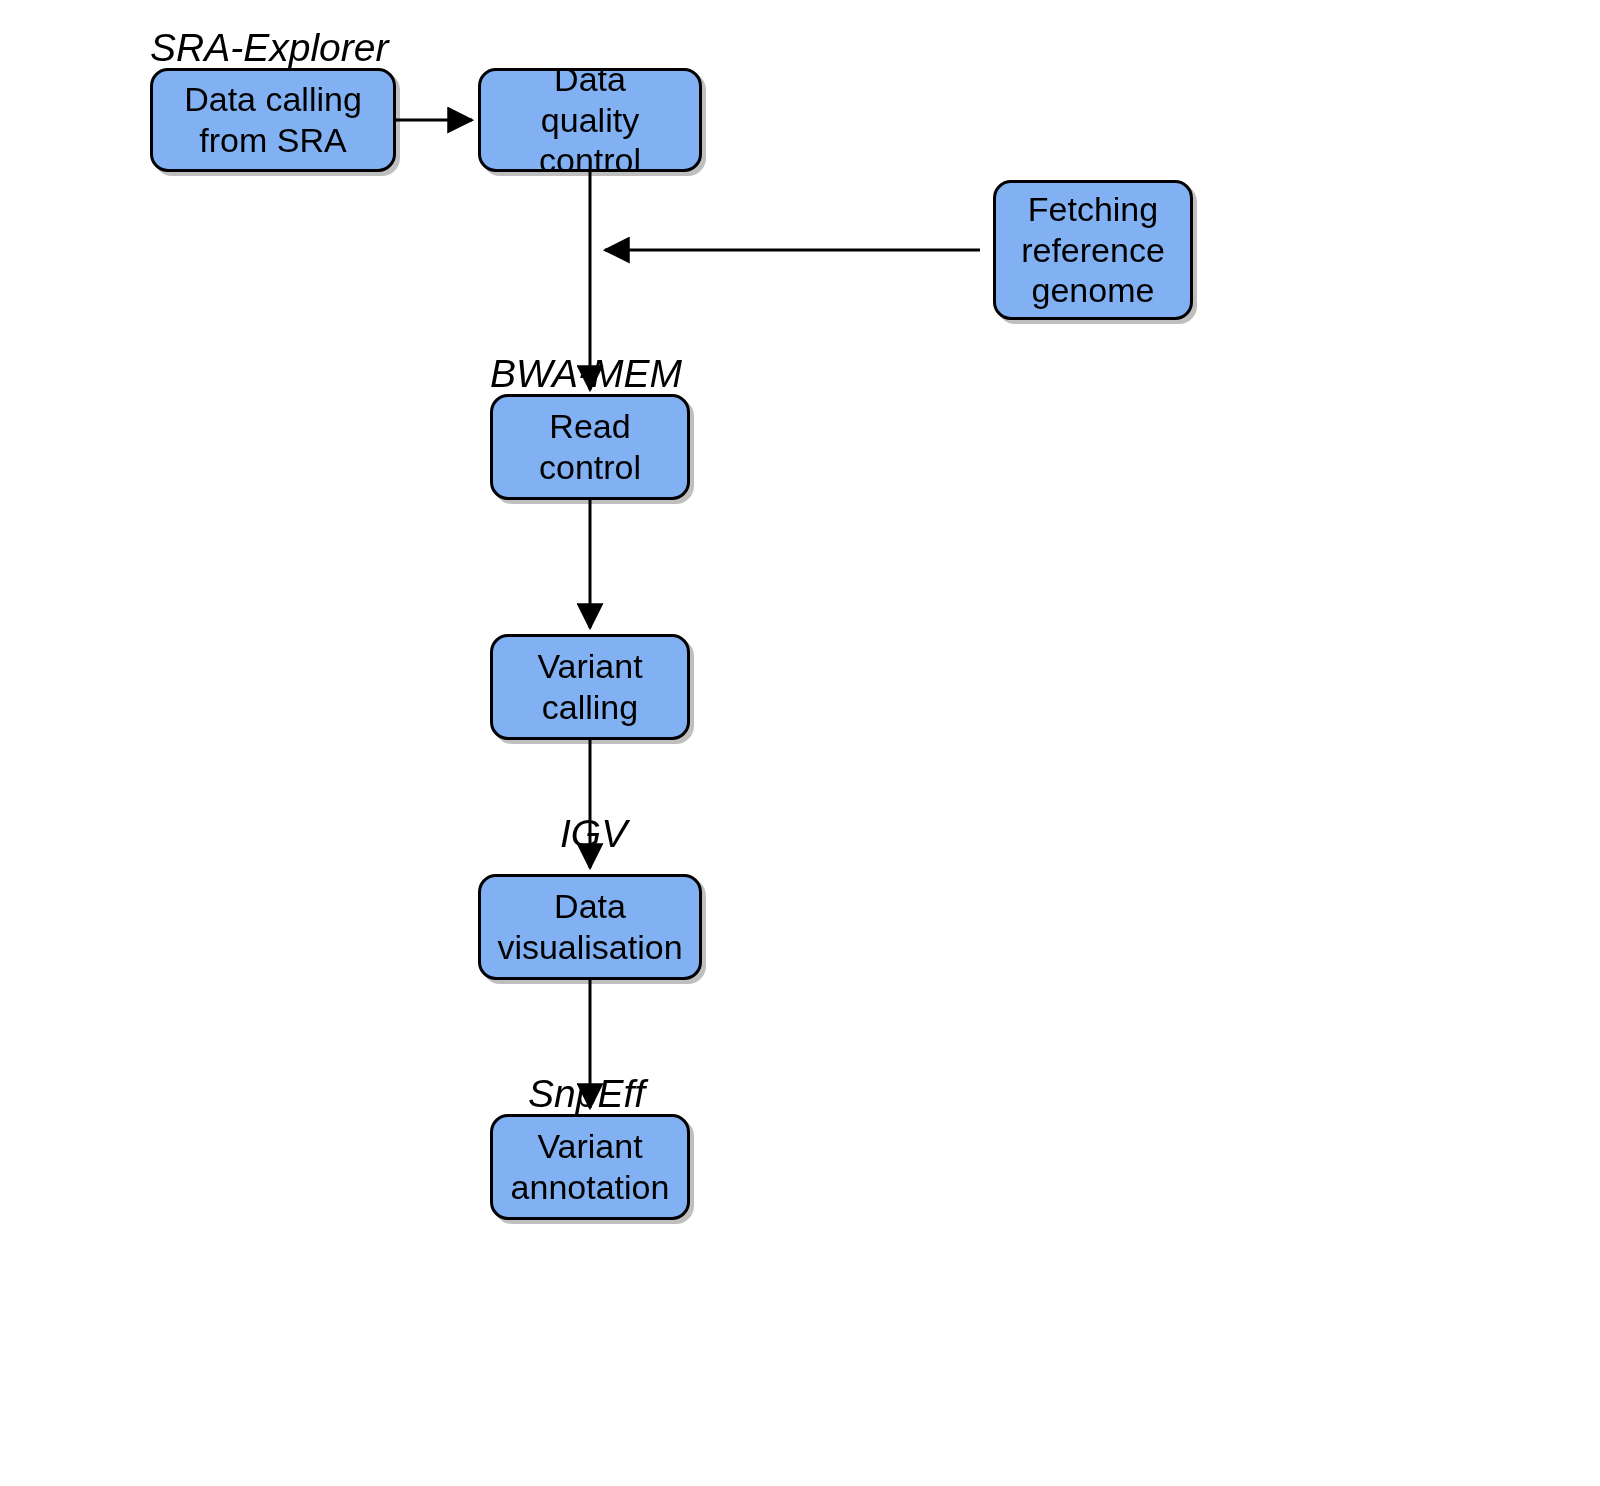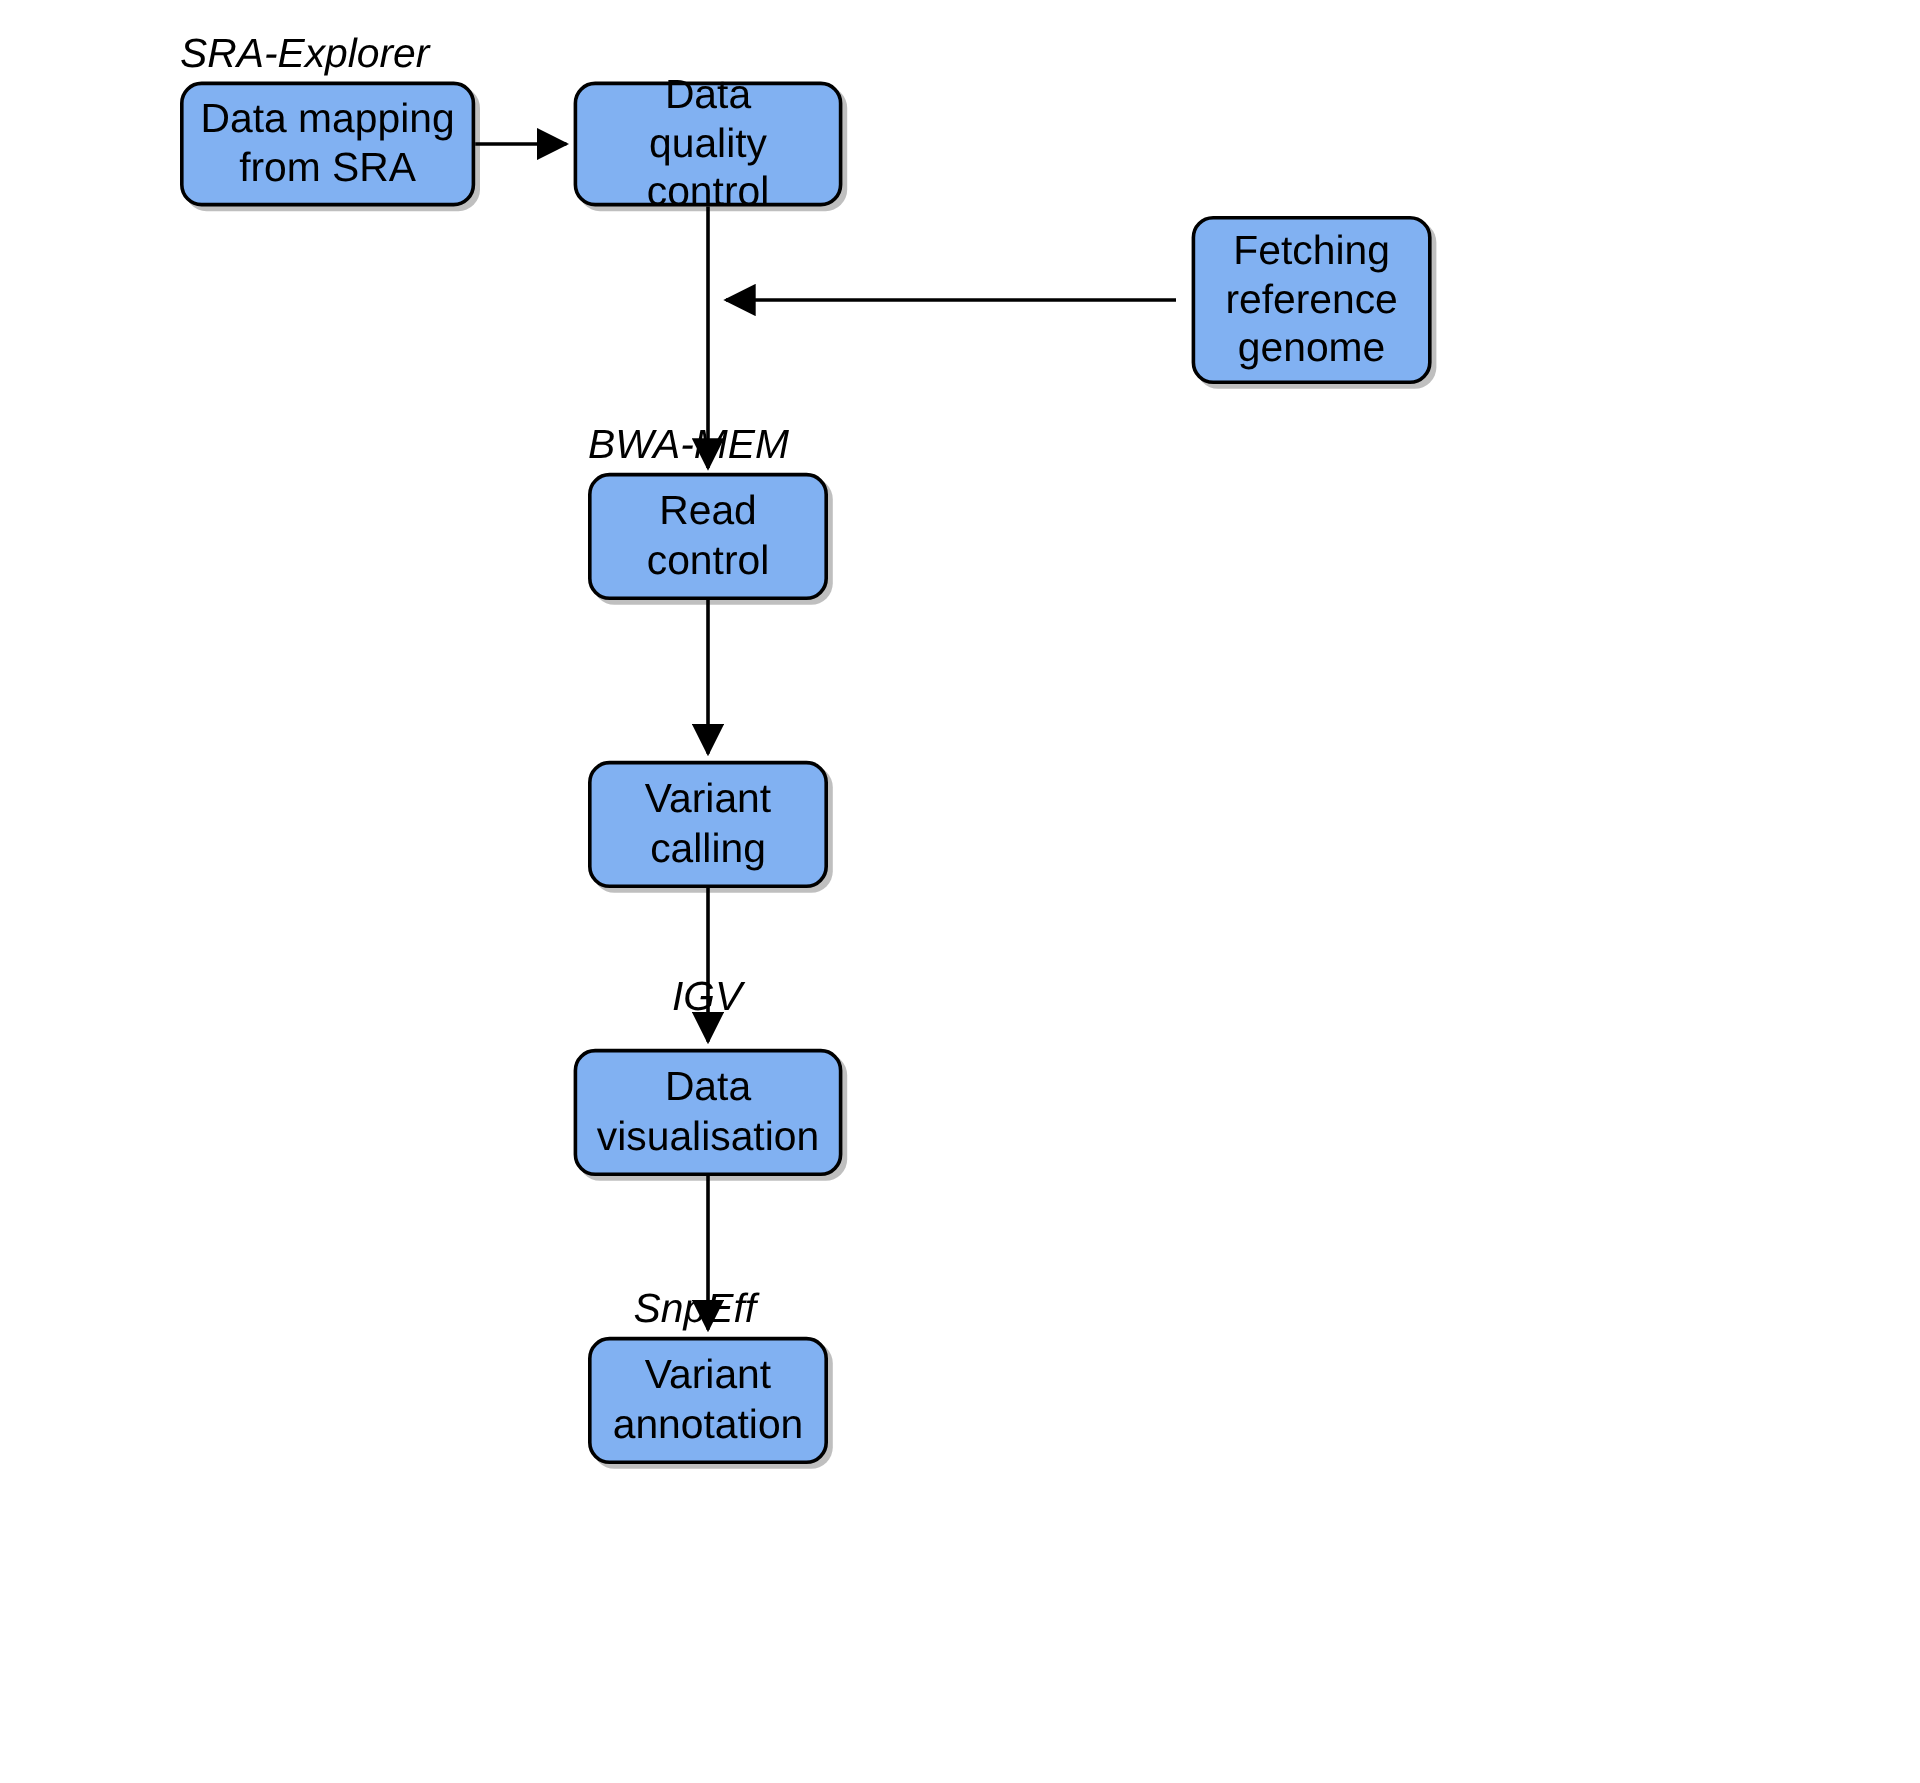--- a/index.html
+++ b/index.html
@@ -27,21 +27,21 @@
     text-align: center;
     font-size: 34px;
     line-height: 1.2;
     color: #000;
     box-sizing: border-box;
     padding: 8px 10px;
   }
   .tool-label {
     position: absolute;
     font-style: italic;
-    font-size: 34px;
+    font-size: 39px;
     color: #000;
     white-space: nowrap;
   }
   svg.edges {
     position: absolute;
     left: 0;
     top: 0;
     width: 1600px;
     height: 1486px;
     pointer-events: none;
@@ -68,21 +68,21 @@
 
     <line x1="590" y1="500" x2="590" y2="628" stroke="#000" stroke-width="3" marker-end="url(#arrow)"></line>
 
     <line x1="590" y1="740" x2="590" y2="868" stroke="#000" stroke-width="3" marker-end="url(#arrow)"></line>
 
     <line x1="590" y1="980" x2="590" y2="1108" stroke="#000" stroke-width="3" marker-end="url(#arrow)"></line>
   </svg>
 
   <div class="tool-label" style="left:150px; top:26px;">SRA-Explorer</div>
   <div class="node" style="left:150px; top:68px; width:246px; height:104px;">
-    <span style="white-space:pre-line;">Data mapping
+    <span style="white-space:pre-line;">Data calling
 from SRA</span>
   </div>
 
   <div class="node" style="left:478px; top:68px; width:224px; height:104px;">
     <span style="white-space:pre-line;">Data
 quality control</span>
   </div>
 
   <div class="node" style="left:980px; top:180px; width:200px; height:140px;margin-left:13px;">
     <span style="white-space:pre-line;">Fetching

